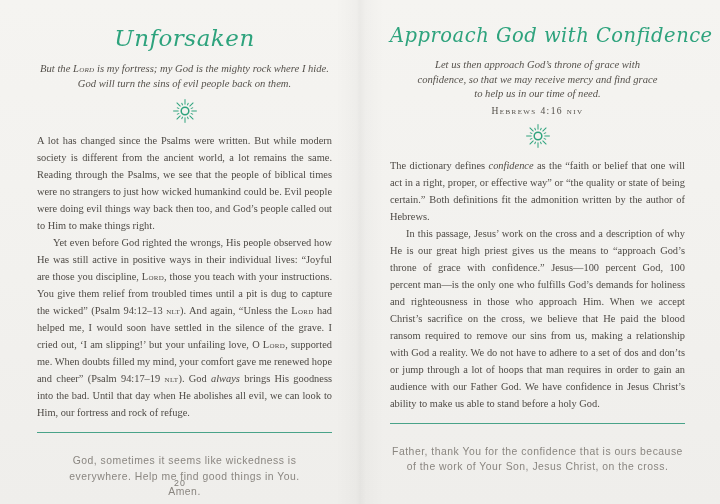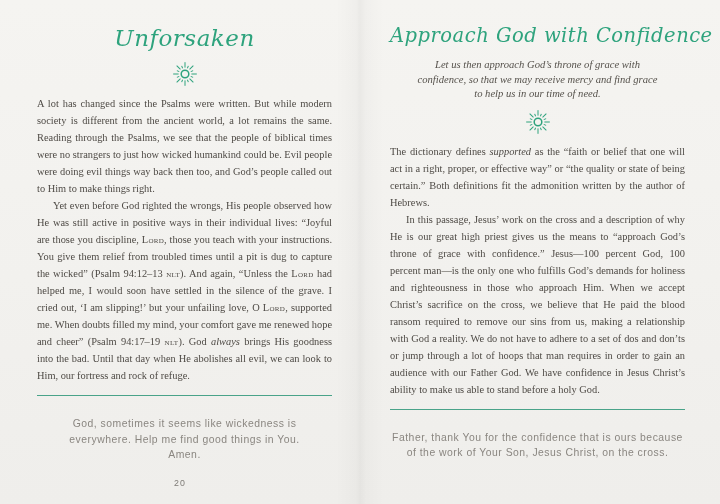--- a/index.html
+++ b/index.html
@@ -103,20 +103,21 @@
   }
 </style>
 </head>
 <body>
 
 <div class="spread">
 
   <div class="page page-left">
     <div class="page-inner">
       <h1 class="title">Unforsaken</h1>
+      <div class="epigraph"><span>But the </span><span class="sc">Lord</span><span> is my fortress; my God is the mighty rock where I hide. God will turn the sins of evil people back on them.</span></div>
       <div class="ornament">
         <svg width="28" height="30" viewBox="0 0 28 30" aria-hidden="true">
           <g fill="none" stroke="#2ea37d">
             <circle cx="14" cy="15" r="3.8" stroke-width="1.5"></circle>
             <g stroke-width="1">
               <line x1="14" y1="3.2" x2="14" y2="8.6"></line>
               <line x1="14" y1="3.2" x2="14" y2="8.6" transform="rotate(45 14 15)"></line>
               <line x1="14" y1="3.2" x2="14" y2="8.6" transform="rotate(90 14 15)"></line>
               <line x1="14" y1="3.2" x2="14" y2="8.6" transform="rotate(135 14 15)"></line>
               <line x1="14" y1="3.2" x2="14" y2="8.6" transform="rotate(180 14 15)"></line>
@@ -142,20 +143,21 @@
       <hr class="divider">
       <div class="prayer prayer-narrow">God, sometimes it seems like wickedness is everywhere. Help me find good things in You. Amen.</div>
     </div>
     <div class="folio">20</div>
   </div>
 
   <div class="page page-right">
     <div class="page-inner">
       <h1 class="title title-long">Approach God with Confidence</h1>
       <div class="epigraph epigraph-narrow"><span>Let us then approach God’s throne of grace with confidence, so that we may receive mercy and find grace to help us in our time of need.</span></div>
+      <div class="ref">Hebrews 4:16 niv</div>
       <div class="ornament">
         <svg width="28" height="30" viewBox="0 0 28 30" aria-hidden="true">
           <g fill="none" stroke="#2ea37d">
             <circle cx="14" cy="15" r="3.8" stroke-width="1.5"></circle>
             <g stroke-width="1">
               <line x1="14" y1="3.2" x2="14" y2="8.6"></line>
               <line x1="14" y1="3.2" x2="14" y2="8.6" transform="rotate(45 14 15)"></line>
               <line x1="14" y1="3.2" x2="14" y2="8.6" transform="rotate(90 14 15)"></line>
               <line x1="14" y1="3.2" x2="14" y2="8.6" transform="rotate(135 14 15)"></line>
               <line x1="14" y1="3.2" x2="14" y2="8.6" transform="rotate(180 14 15)"></line>
@@ -168,21 +170,21 @@
               <line x1="14" y1="6.2" x2="14" y2="8.8" transform="rotate(157.5 14 15)"></line>
               <line x1="14" y1="6.2" x2="14" y2="8.8" transform="rotate(202.5 14 15)"></line>
               <line x1="14" y1="6.2" x2="14" y2="8.8" transform="rotate(247.5 14 15)"></line>
               <line x1="14" y1="6.2" x2="14" y2="8.8" transform="rotate(292.5 14 15)"></line>
               <line x1="14" y1="6.2" x2="14" y2="8.8" transform="rotate(337.5 14 15)"></line>
             </g>
           </g>
         </svg>
       </div>
       <div class="body-text">
-        <p><span>The dictionary defines </span><span class="i">supported</span><span> as the “faith or belief that one will act in a right, proper, or effective way” or “the quality or state of being certain.” Both definitions fit the admonition written by the author of Hebrews.</span></p>
+        <p><span>The dictionary defines </span><span class="i">confidence</span><span> as the “faith or belief that one will act in a right, proper, or effective way” or “the quality or state of being certain.” Both definitions fit the admonition written by the author of Hebrews.</span></p>
         <p class="indent"><span>In this passage, Jesus’ work on the cross and a description of why He is our great high priest gives us the means to “approach God’s throne of grace with confidence.” Jesus—100 percent God, 100 percent man—is the only one who fulfills God’s demands for holiness and righteousness in those who approach Him. When we accept Christ’s sacrifice on the cross, we believe that He paid the blood ransom required to remove our sins from us, making a relationship with God a reality. We do not have to adhere to a set of dos and don’ts or jump through a lot of hoops that man requires in order to gain an audience with our Father God. We have confidence in Jesus Christ’s ability to make us able to stand before a holy God.</span></p>
       </div>
       <hr class="divider">
       <div class="prayer">Father, thank You for the confidence that is ours because of the work of Your Son, Jesus Christ, on the cross.</div>
     </div>
   </div>
 
   <div class="gutter-shade"></div>
 </div>
 

